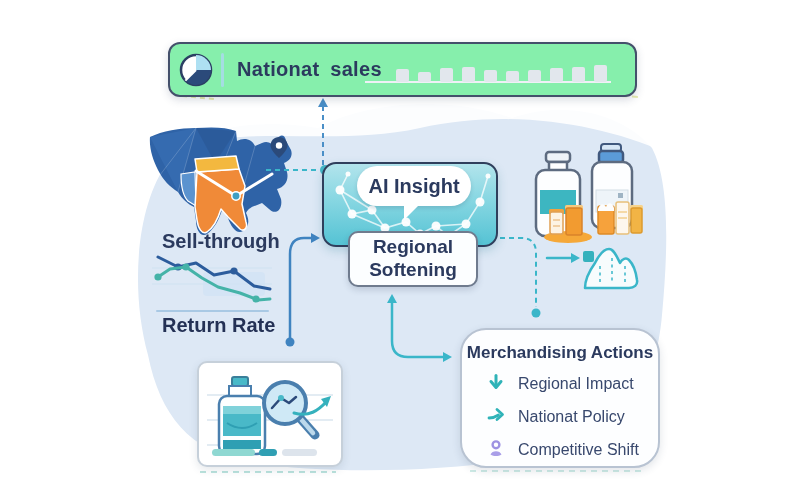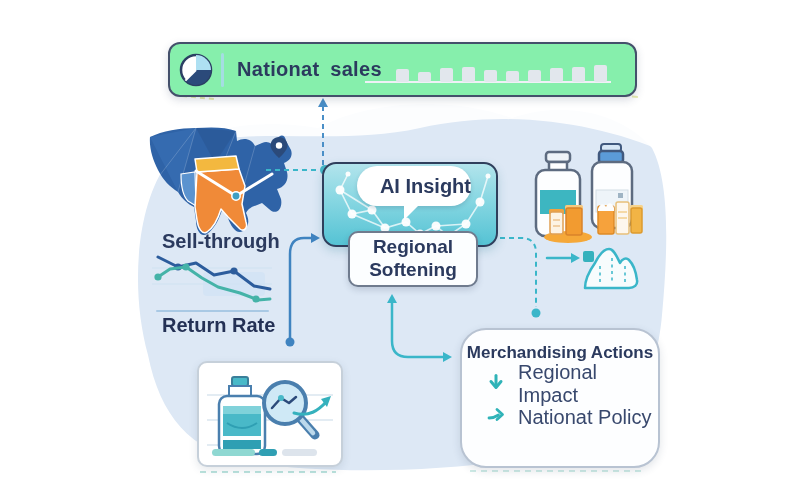--- a/index.html
+++ b/index.html
@@ -21,35 +21,35 @@
   
   .side-label{position:absolute;font-size:20px;font-weight:bold;color:#2b3a5e;z-index:4;}
   #lbl-sell{left:162px;top:230px;}
   #lbl-return{left:162px;top:314px;color:#243155;}
 
   
   .ai-box{position:absolute;left:322px;top:162px;width:176px;height:85px;border:2px solid #2f3f5c;
           border-radius:14px;background:linear-gradient(180deg,#b2e4ec 0%,#8bd8e3 40%,#55c3d4 100%);
           box-shadow:0 4px 10px rgba(47,130,150,.25);z-index:4;box-sizing:border-box;}
   .bubble{position:absolute;left:357px;top:166px;width:114px;height:40px;background:#ffffff;border-radius:20px;
-          display:flex;align-items:center;justify-content:flex-end;font-size:20px;font-weight:bold;color:#2b3a5e;
+          display:flex;align-items:center;justify-content:center;font-size:20px;font-weight:bold;color:#2b3a5e;
           z-index:6;box-shadow:0 2px 4px rgba(40,60,90,.18);}
   .bubble-tail{position:absolute;left:404px;top:203px;width:0;height:0;border-top:17px solid #ffffff;
           border-right:17px solid transparent;z-index:6;}
   .status-box{position:absolute;left:348px;top:231px;width:130px;height:56px;background:#fcfeff;border:2px solid #6f7b8e;
           border-radius:10px;display:flex;align-items:center;justify-content:center;text-align:center;
           font-size:19px;font-weight:bold;color:#2b3a5e;line-height:1.2;z-index:7;
           box-shadow:0 3px 6px rgba(44,62,94,.18);box-sizing:border-box;padding:0 2px;}
 
   
   .actions-card{position:absolute;left:460px;top:328px;width:200px;height:140px;background:#fdfeff;
           border:2px solid #b8c3d2;border-radius:26px;z-index:5;box-shadow:0 3px 8px rgba(44,62,94,.14);box-sizing:border-box;}
   .actions-title{margin-top:13px;text-align:center;font-size:17px;font-weight:bold;color:#2b3a5e;}
   .action-row{display:flex;align-items:center;gap:13px;margin:9px 0 0 25px;height:24px;}
-  .action-label{font-size:20px;color:#38486d;}
+  .action-label{font-size:16px;color:#38486d;}
 
   
   .product-card{position:absolute;left:197px;top:361px;width:146px;height:106px;background:#ffffff;
           border:2px solid #c6d0da;border-radius:10px;z-index:5;box-shadow:0 3px 8px rgba(44,62,94,.12);box-sizing:border-box;}
 </style>
 </head>
 <body>
 
 <div class="stage">
 
@@ -242,20 +242,29 @@
     </div>
     <div class="action-row">
       <span>
         <svg width="18" height="18" viewBox="0 0 18 18" fill="none" stroke="#2fb3b8" stroke-width="2.8" stroke-linecap="round" stroke-linejoin="round">
           <path d="M2,12 C6,12 8.5,11 11.5,9"></path>
             <polyline points="10,3.5 15.5,8.5 10,13.5"></polyline>
         </svg>
       </span>
       <span class="action-label">Nationat Policy</span>
     </div>
+    <div class="action-row">
+      <span>
+        <svg width="18" height="18" viewBox="0 0 18 18">
+          <circle cx="9" cy="5.8" r="3.4" fill="none" stroke="#9d92e2" stroke-width="2.4"></circle>
+          <path d="M3.5,15.5 C5,11 13,11 14.5,15.5 C11,17.6 7,17.6 3.5,15.5 Z" fill="#a99ee8"></path>
+        </svg>
+      </span>
+      <span class="action-label">Competitive Shift</span>
+    </div>
   </div>
 
   <div class="product-card">
     <svg width="142" height="102" viewBox="0 0 142 102">
       <g stroke="#e3ecf3" stroke-width="2">
         <line x1="8" y1="32" x2="134" y2="32"></line>
           <line x1="8" y1="57" x2="134" y2="57"></line>
           <line x1="8" y1="82" x2="60" y2="82"></line>
       </g>
       <rect x="33" y="14" width="16" height="9" rx="2" fill="#49b9c8" stroke="#3a7f9a" stroke-width="2"></rect>

